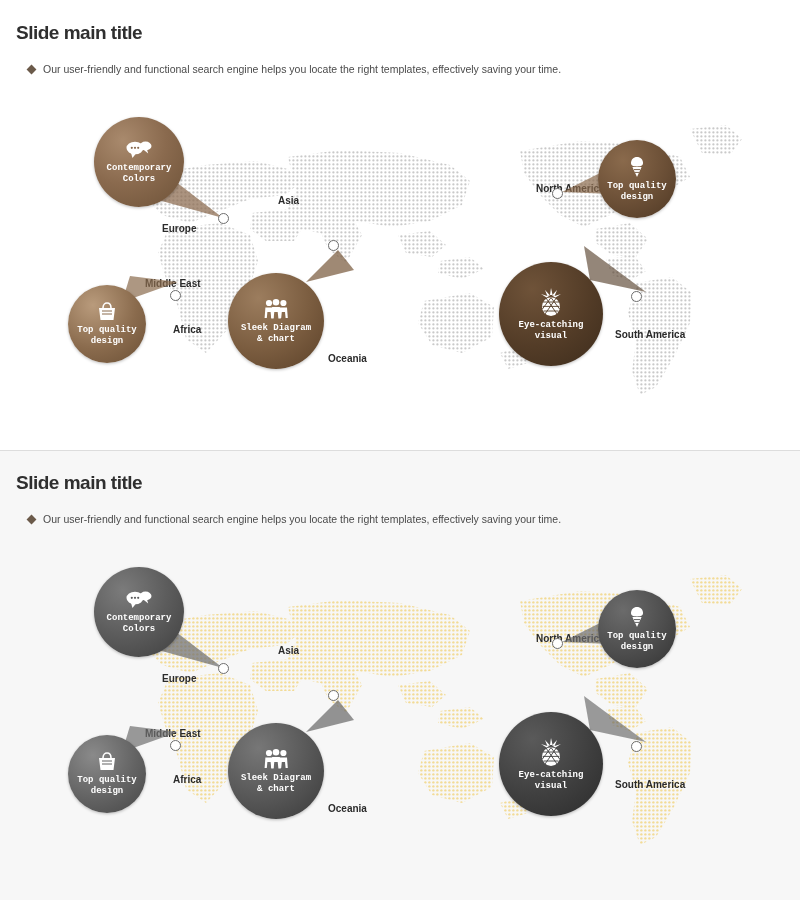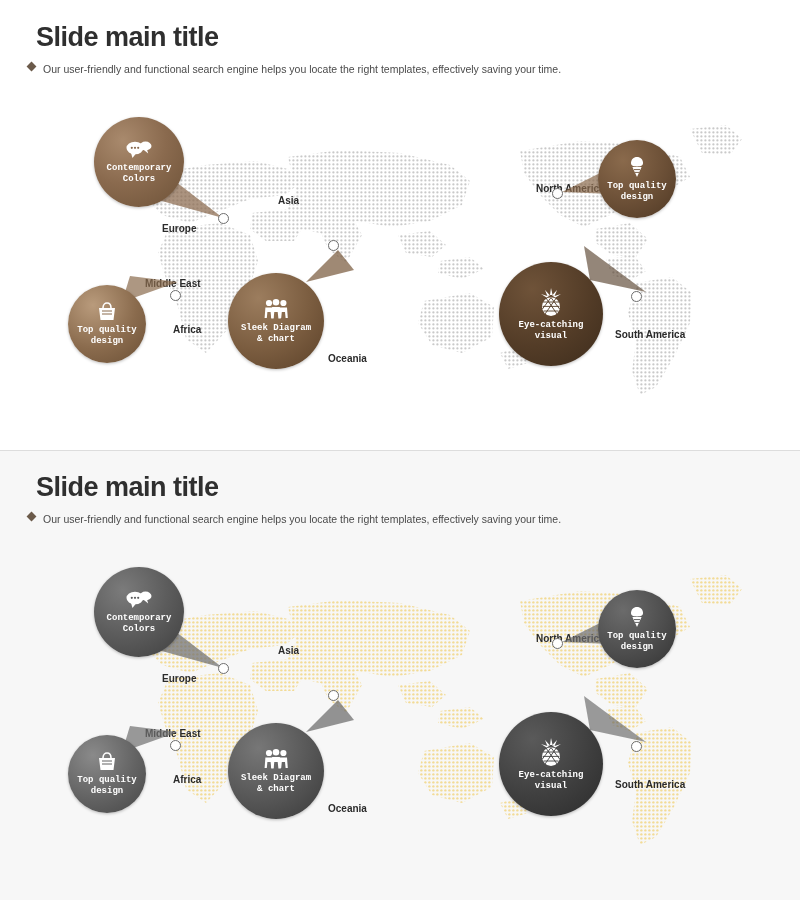--- a/index.html
+++ b/index.html
@@ -24,32 +24,33 @@
   .slide-2 { background: #f7f7f7; }
   .slide-sep {
     position: absolute;
     left: 0; top: 0;
     width: 800px;
     height: 1px;
     background: #dddddd;
   }
   .title {
     position: absolute;
-    left: 36px;
+    left: 16px;
     top: 22px;
-    font-size: 27px;
+    font-size: 19px;
     font-weight: bold;
     color: #2f2f2f;
     letter-spacing: -0.5px;
   }
   .subtitle-row {
     position: absolute;
     left: 28px;
     top: 63px;
     display: flex;
+    align-items: center;
     gap: 8px;
   }
   .bullet {
     width: 7px; height: 7px;
     background: #6b5a4a;
     transform: rotate(45deg);
     display: inline-block;
   }
   .subtitle {
     font-size: 10.5px;

